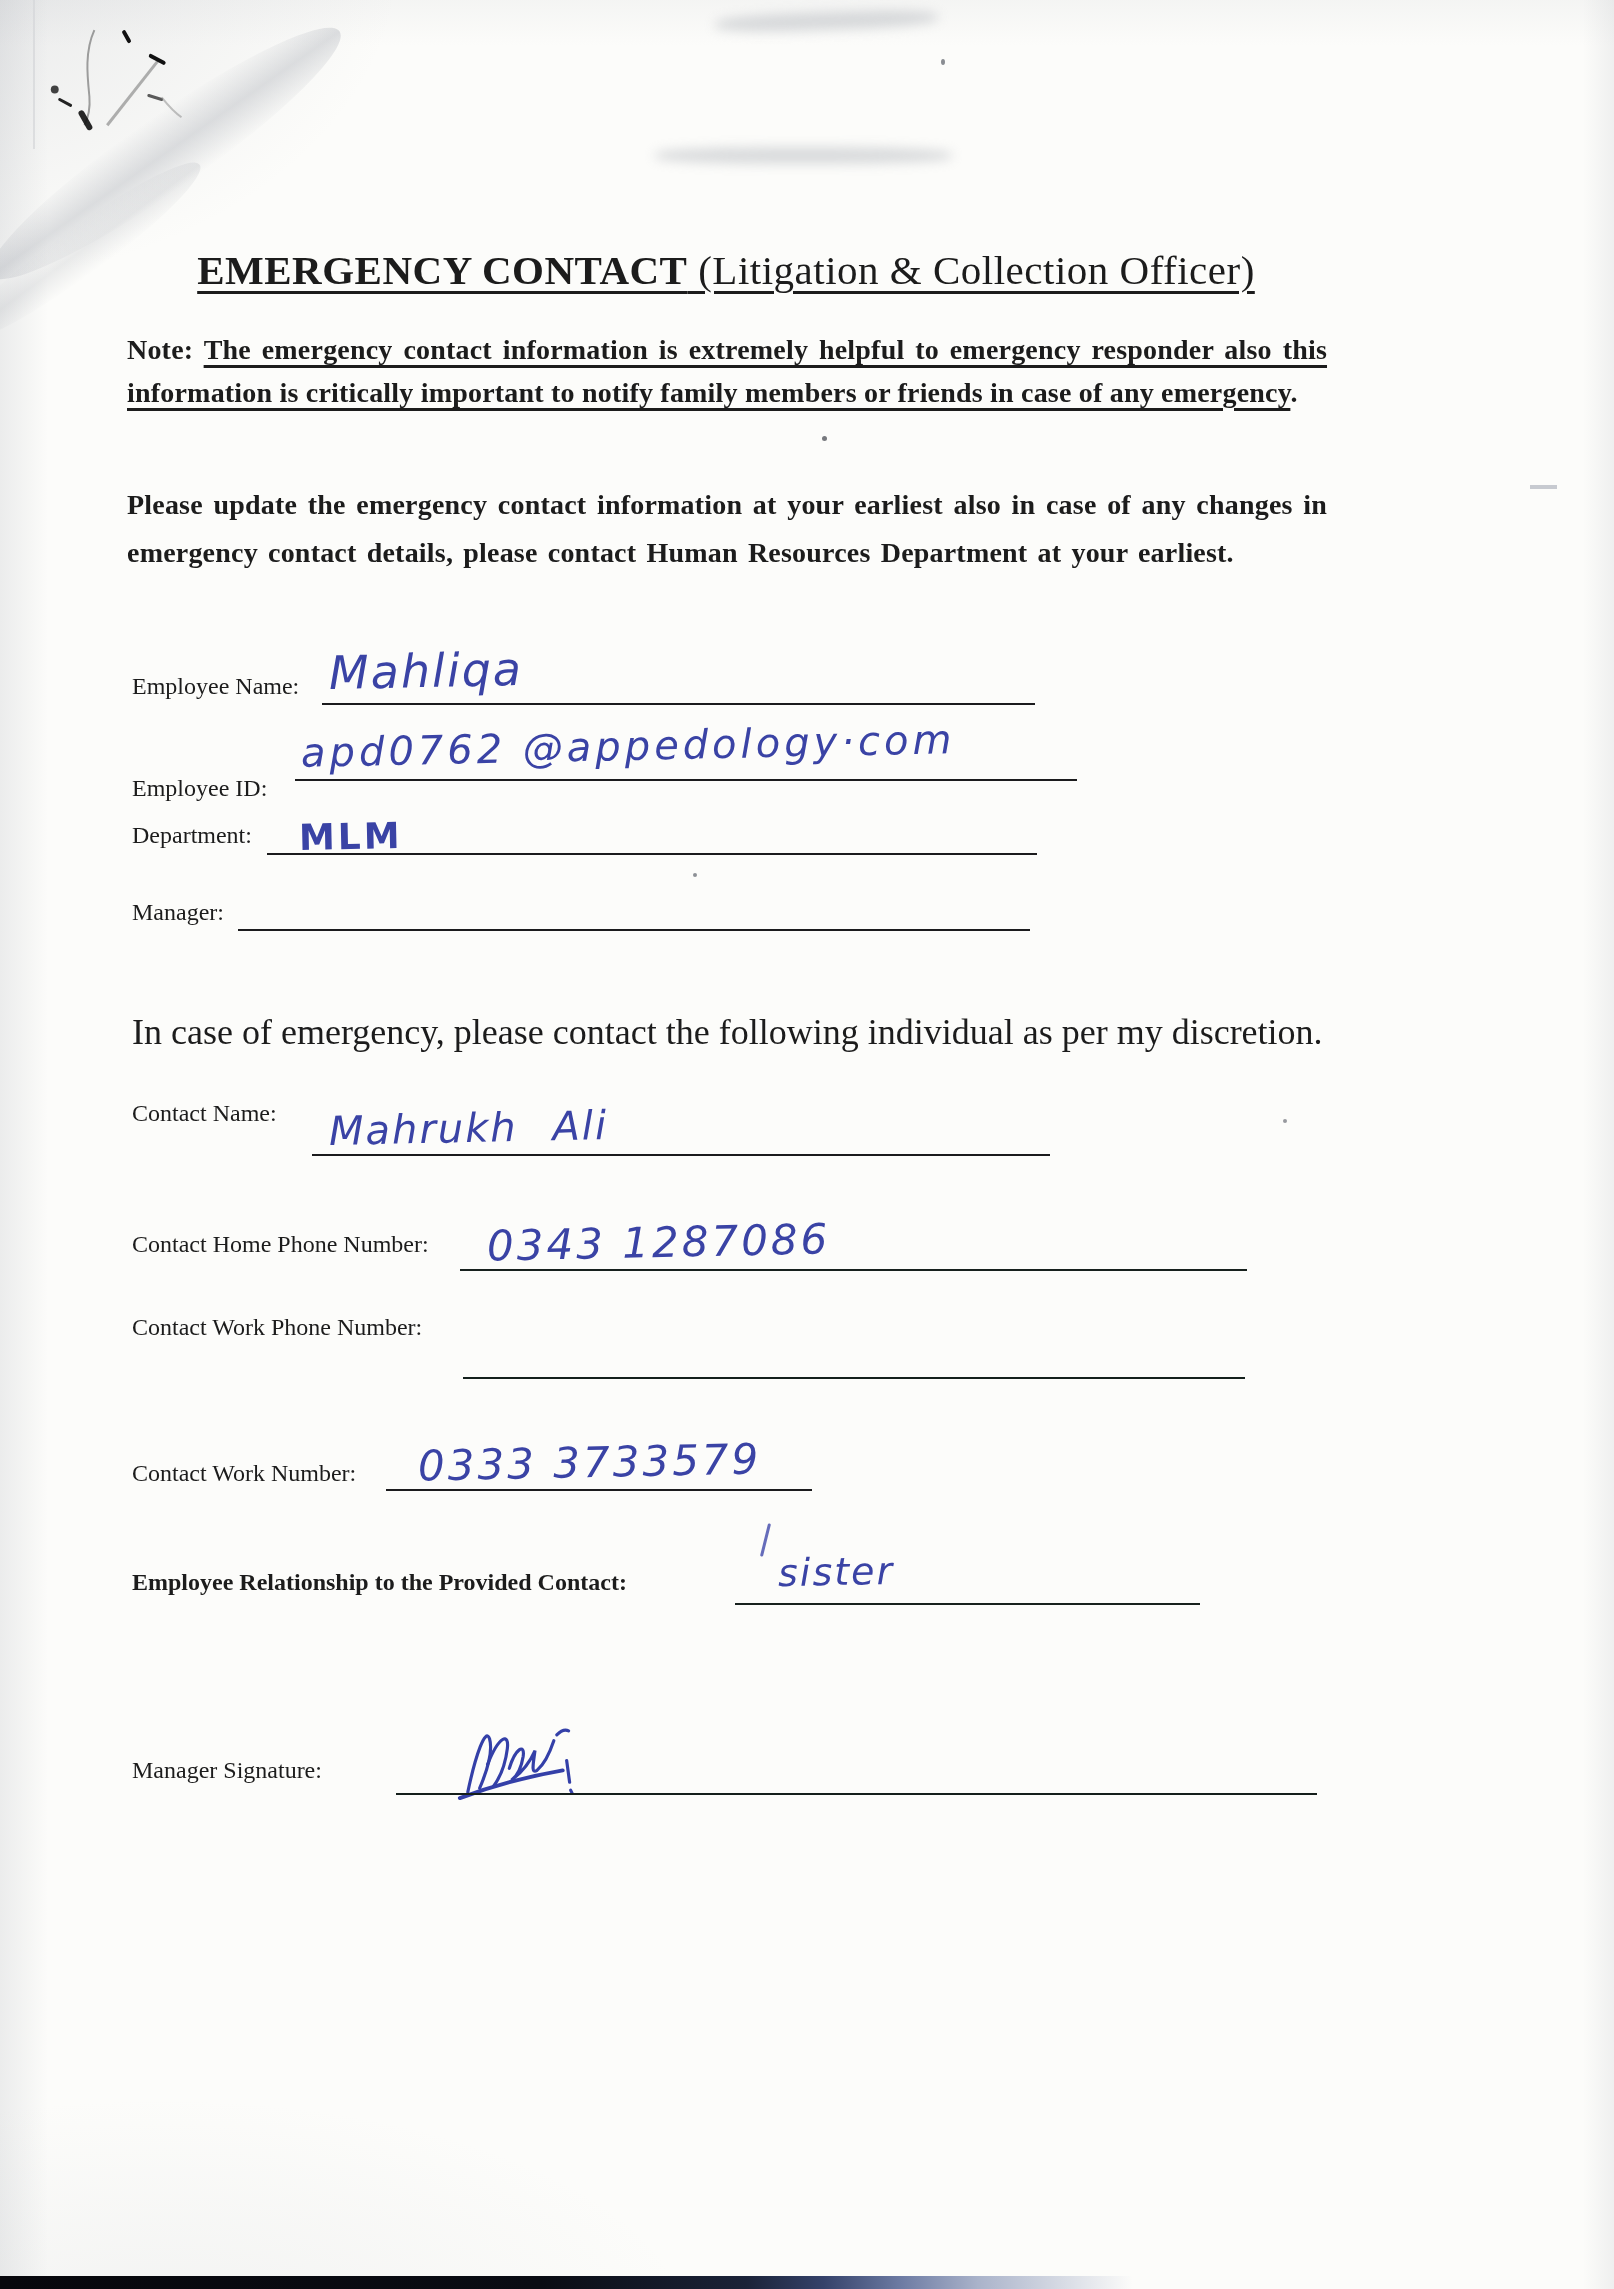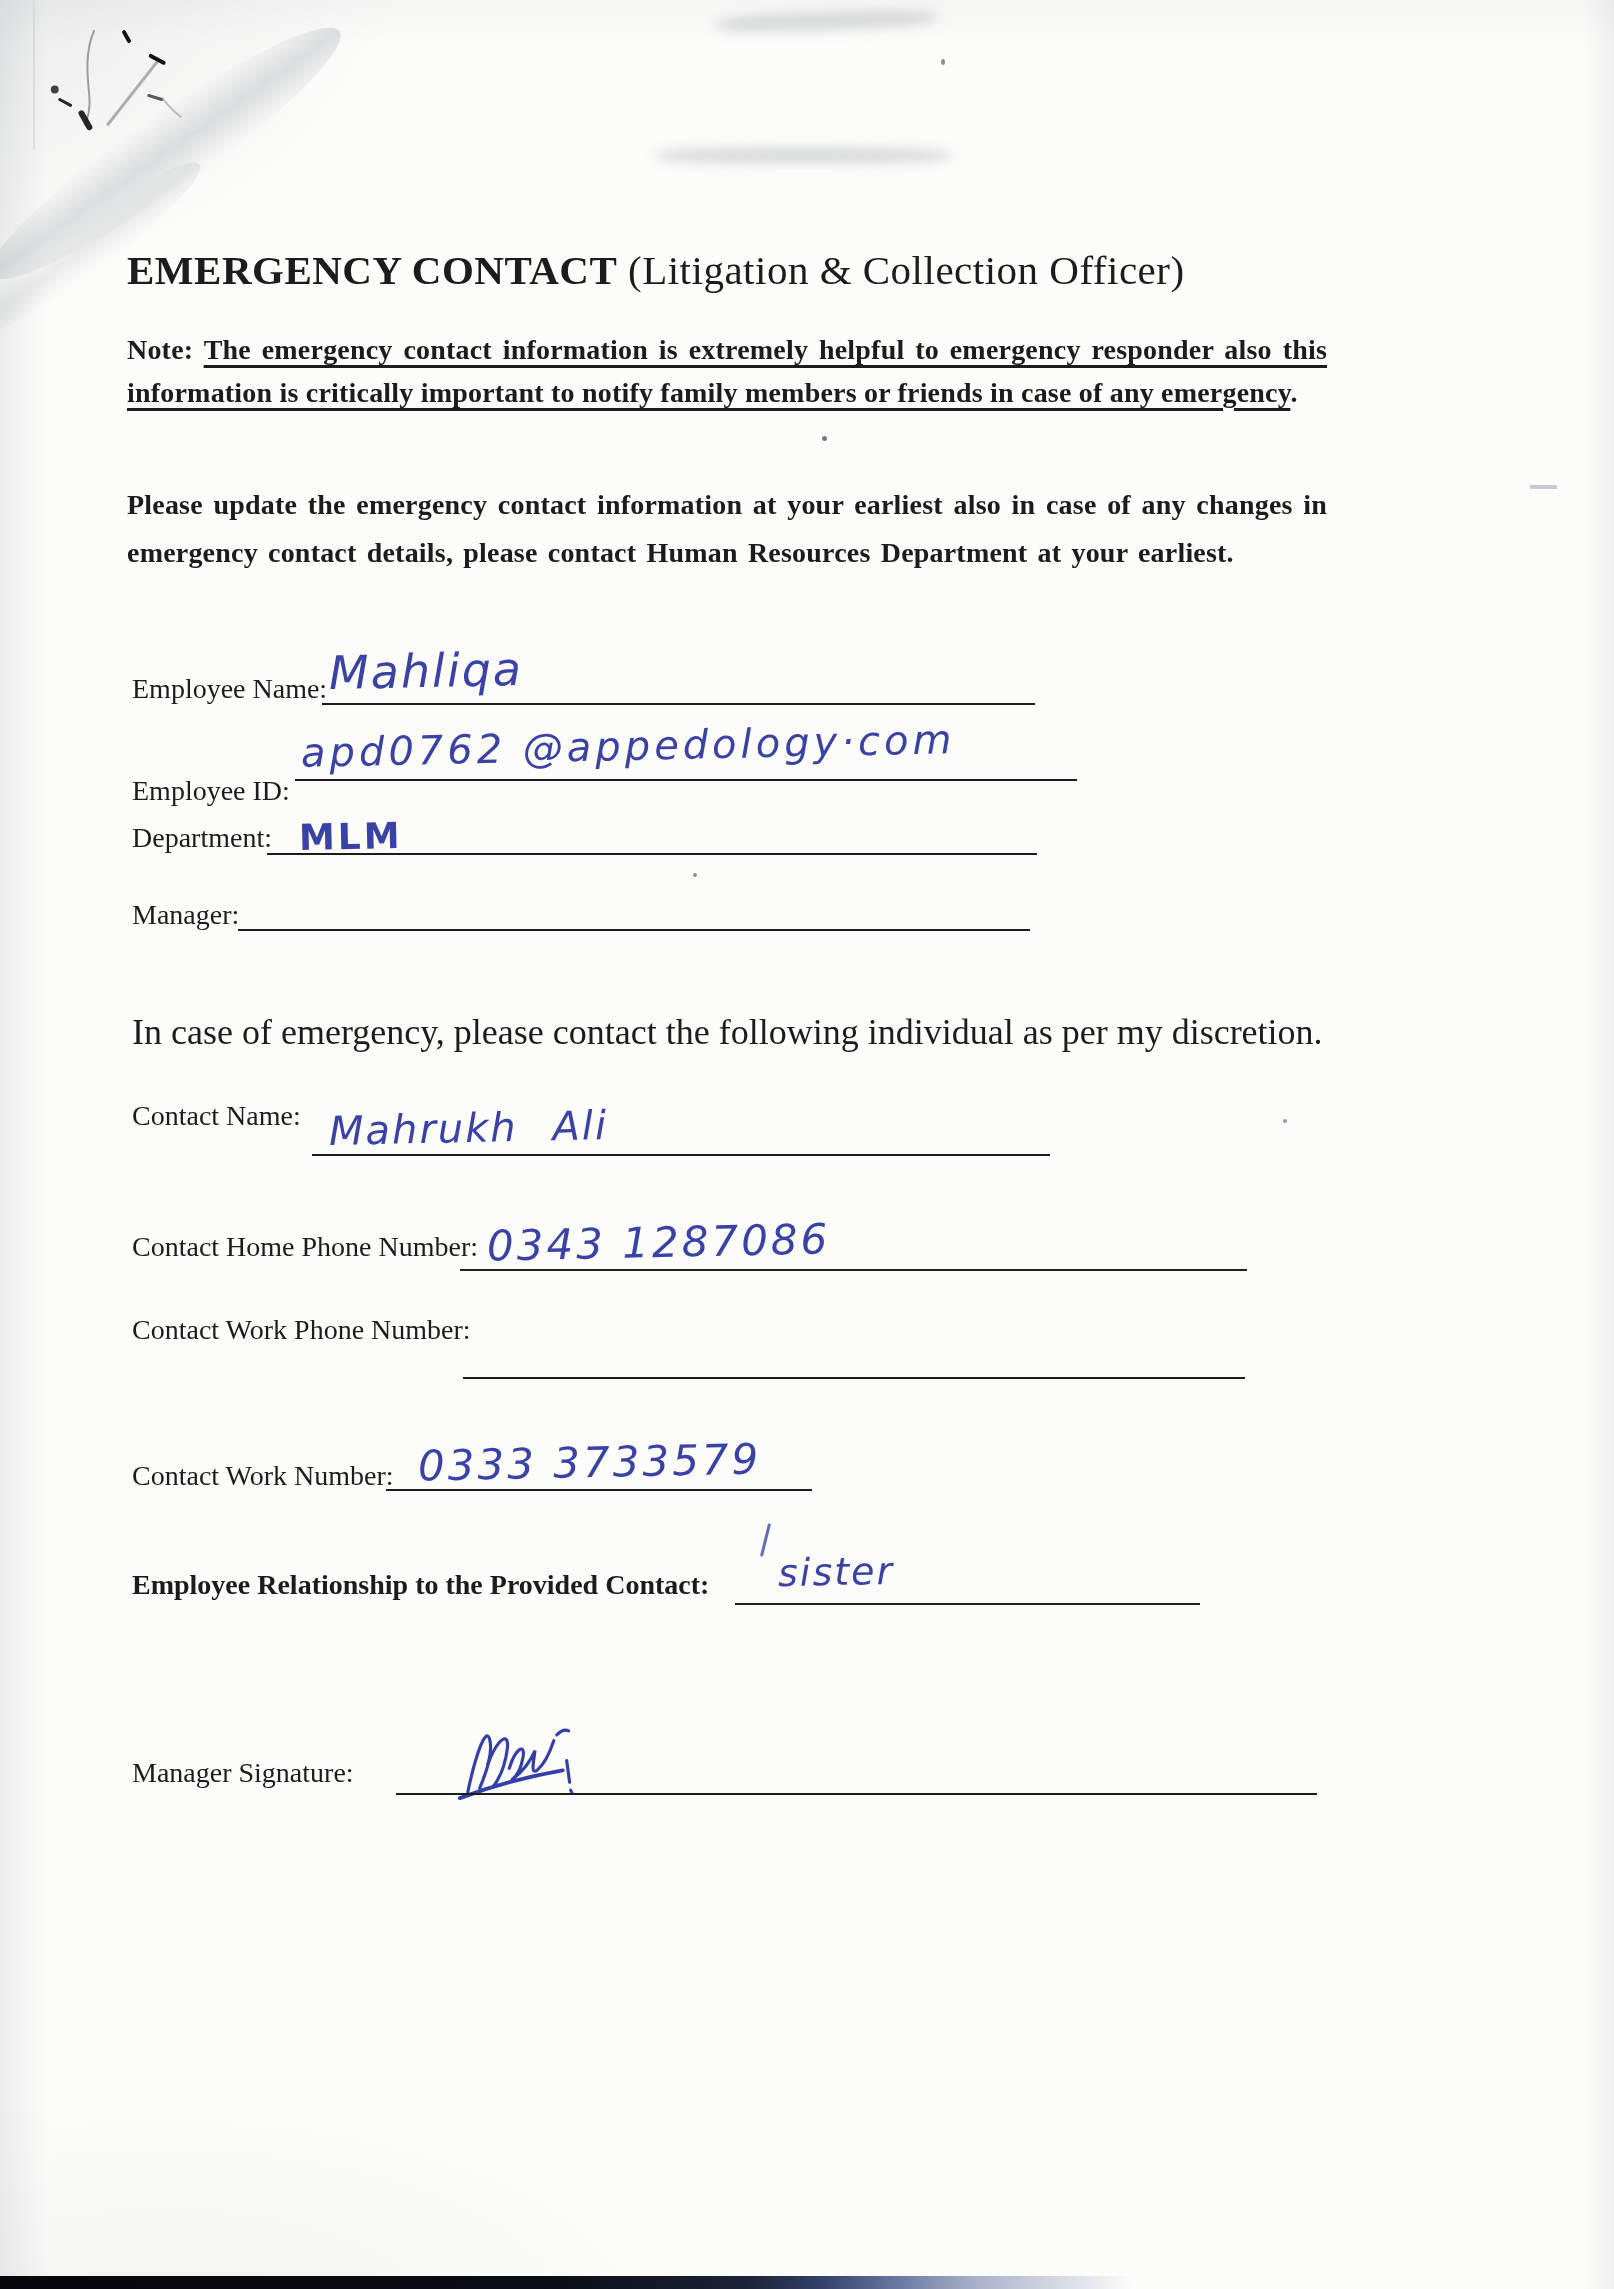--- a/index.html
+++ b/index.html
@@ -46,37 +46,37 @@
     background:#4a52ae; transform:rotate(14deg); opacity:.85; border-radius:2px;
   }
   .scan-edge {
     position:absolute; left:0; bottom:0; width:1287px; height:14px;
     background:linear-gradient(to right,
       #07070c 0%, #0a0c13 42%, #1b2338 58%, #35426a 64%, #6d7ba3 70%, #aab3ca 76%, rgba(250,250,250,0) 88%);
   }
   
   .title {
     position:absolute; left:127px; top:246px; width:1198px;
-    font-size:41px; letter-spacing:0.5px;
-    text-decoration-thickness:3px; text-underline-offset:7px;
+    text-align:center; font-size:41px; letter-spacing:0.5px;
+    text-decoration:underline; text-decoration-thickness:3px; text-underline-offset:7px;
     white-space:nowrap;
   }
   .title .main { font-weight:700; }
   .para {
     position:absolute; left:127px; width:1200px;
     font-size:28px; font-weight:700; text-align:justify; line-height:1.52;
     letter-spacing:0.2px;
   }
   .para.note-p  { top:329px; }
   .para.inst-p  { top:481px; line-height:1.72; word-spacing:3px; }
   .note-body { text-decoration:underline; text-decoration-thickness:2.5px; text-underline-offset:6px; }
   .sentence {
     position:absolute; left:132px; top:1011px; font-size:36px; white-space:nowrap;
   }
-  .lbl { position:absolute; left:132px; font-size:28px; white-space:nowrap; }
+  .lbl { position:absolute; left:132px; font-size:24px; white-space:nowrap; }
   .l1  { top:673px; }  .l2  { top:748px;margin-top:27px; }  .l3  { top:822px; }  .l4  { top:899px; }
   .l5  { top:1100px; } .l6  { top:1231px; } .l7  { top:1314px; } .l8  { top:1460px; }
   .l9  { top:1569px;font-weight:bold; } .l10 { top:1757px; }
   .wline { position:absolute; height:0; border-top:2.5px solid #1b1b1d; }
   .ln1  { top:703px;  left:322px; width:713px; }
   .ln2  { top:779px;  left:295px; width:782px; }
   .ln3  { top:853px;  left:267px; width:770px; }
   .ln4  { top:929px;  left:238px; width:792px; }
   .ln5  { top:1154px; left:312px; width:738px; }
   .ln6  { top:1269px; left:460px; width:787px; border-color:#17211d; }

